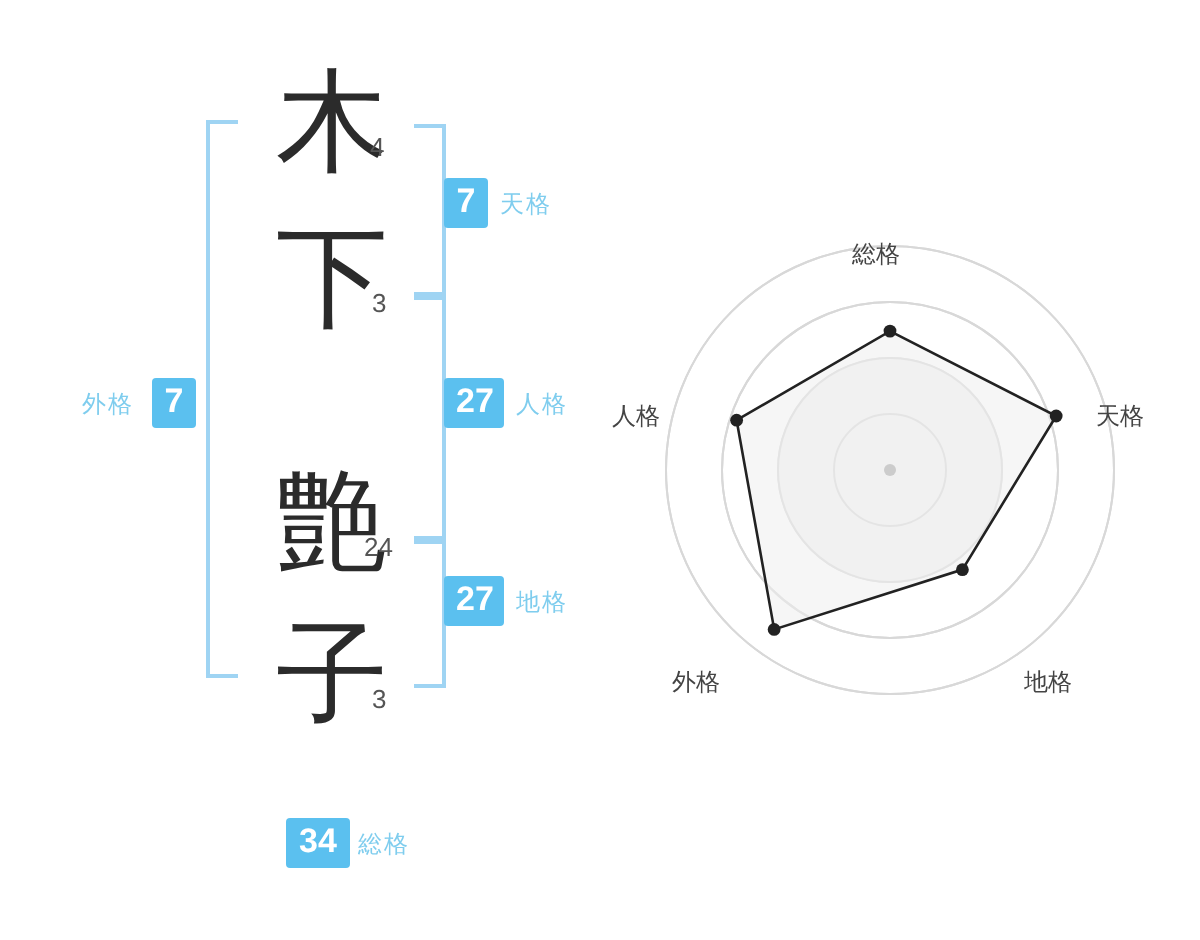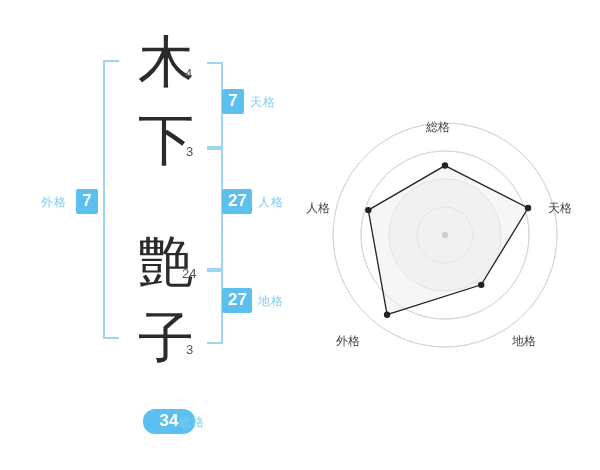--- a/index.html
+++ b/index.html
@@ -116,21 +116,21 @@
 
   <div class="chip" style="left:222px; top:189px; width:30px;">27</div>
   <div class="chip-label" style="left:258px; top:194px;">人格</div>
 
   <div class="chip" style="left:222px; top:288px; width:30px;">27</div>
   <div class="chip-label" style="left:258px; top:293px;">地格</div>
 
   <div class="chip-label" style="left:41px; top:194px;">外格</div>
   <div class="chip" style="left:76px; top:189px; width:22px;">7</div>
 
-  <div class="chip" style="left:143px; top:409px; width:52px;border-radius:12px;">34</div>
+  <div class="chip" style="left:143px; top:409px; width:32px;">34</div>
   <div class="chip-label" style="left:179px; top:414px;">総格</div>
 
   <div id="radar-wrap">
     <svg id="radar-svg" width="290" height="280" viewBox="0 0 290 280">
         <circle cx="145" cy="130" r="28" fill="none" stroke="#d8d8d8" stroke-width="1"></circle>
         <circle cx="145" cy="130" r="56" fill="none" stroke="#d8d8d8" stroke-width="1"></circle>
         <circle cx="145" cy="130" r="84" fill="none" stroke="#d8d8d8" stroke-width="1"></circle>
         <circle cx="145" cy="130" r="112" fill="none" stroke="#d8d8d8" stroke-width="1"></circle>
         <circle cx="145" cy="130" r="56" fill="#f4f4f4" stroke="none"></circle>
         <circle cx="145" cy="130" r="28" fill="none" stroke="#d8d8d8" stroke-width="1"></circle>

